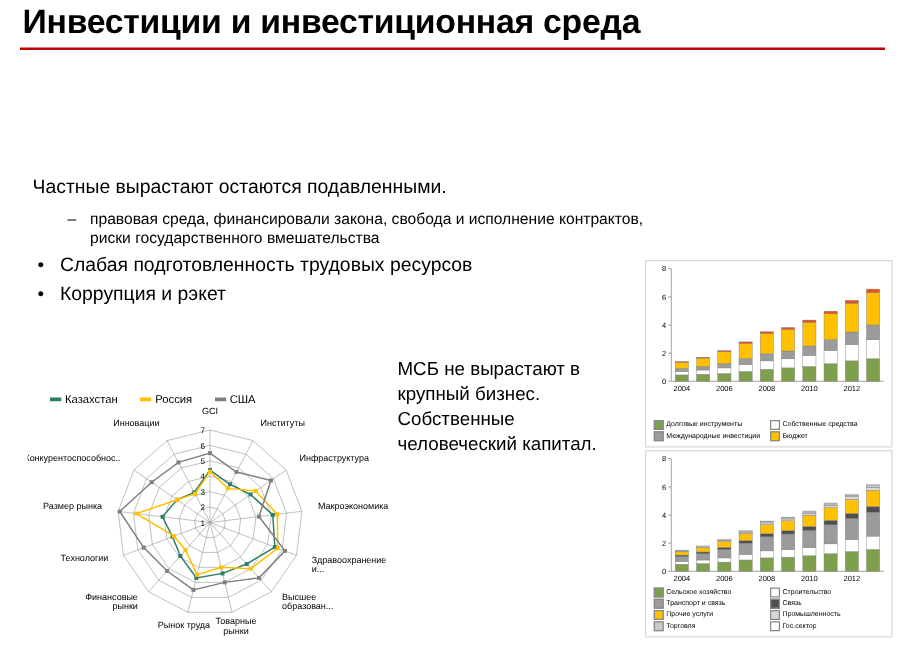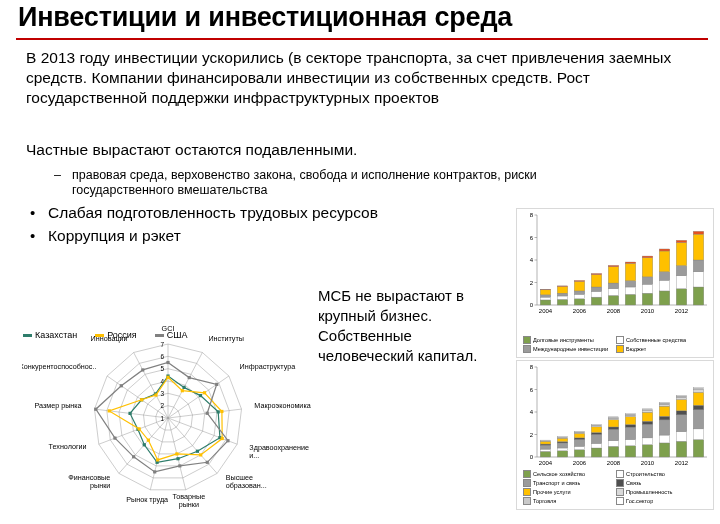--- a/index.html
+++ b/index.html
@@ -73,41 +73,40 @@
     position:absolute;left:6px;bottom:3px;width:186px;
     display:flex;flex-wrap:wrap;font-size:5.6px;line-height:7px;
   }
   .legend .li{display:flex;align-items:center;width:50%;margin-bottom:1px;}
   .legend .sw{width:6px;height:6px;margin-right:2px;flex:0 0 auto;border:0.5px solid #888;}
   .legend .lb{white-space:nowrap;overflow:hidden;text-overflow:ellipsis;}
 
   
   #radar{position:absolute;left:22px;top:306px;width:292px;height:210px;}
   .radarlegend{
-    position:absolute;left:23px;top:314px;
-    display:flex;font-size:9px;gap:18px;margin-top:16px;
+    position:absolute;left:40px;top:314px;
+    display:flex;font-size:9px;gap:18px;
   }
   .radarlegend .ri{display:flex;align-items:center;}
   .radarlegend .rsw{width:9px;height:3px;margin-right:3px;}
 
   svg text{font-family:"Liberation Sans", sans-serif;}
 </style>
 </head>
 <body>
 
 <div class="slide">
 
   <div class="title">Инвестиции и инвестиционная среда</div>
   <div class="title-rule"></div>
 
-  <div class="para">В 2013 году инвестиции ускорились (в секторе транспорта, за счет привлечения заемных средств. Компании финансировали инвестиции из собственных средств. Рост государственной поддержки инфраструктурных проектов</div>
   <div class="para2">Частные вырастают остаются подавленными.</div>
 
   <div class="bullets">
-    <div class="sub">правовая среда, верховенство закона, свобода и исполнение контрактов, риски государственного вмешательства</div>
+    <div class="sub">правовая среда, финансировали закона, свобода и исполнение контрактов, риски государственного вмешательства</div>
     <div class="b1">Слабая подготовленность трудовых ресурсов</div>
     <div class="b1">Коррупция и рэкет</div>
   </div>
 
   <div class="midtext">МСБ не вырастают в крупный бизнес. Собственные человеческий капитал.</div>
 
   <div class="barbox" id="bar1">
     <svg class="barcanvas" width="196" height="148">
         <line x1="20" y1="6" x2="20" y2="96" stroke="#808080" stroke-width="0.6"></line>
         <line x1="20" y1="96" x2="190" y2="96" stroke="#808080" stroke-width="0.6"></line>

